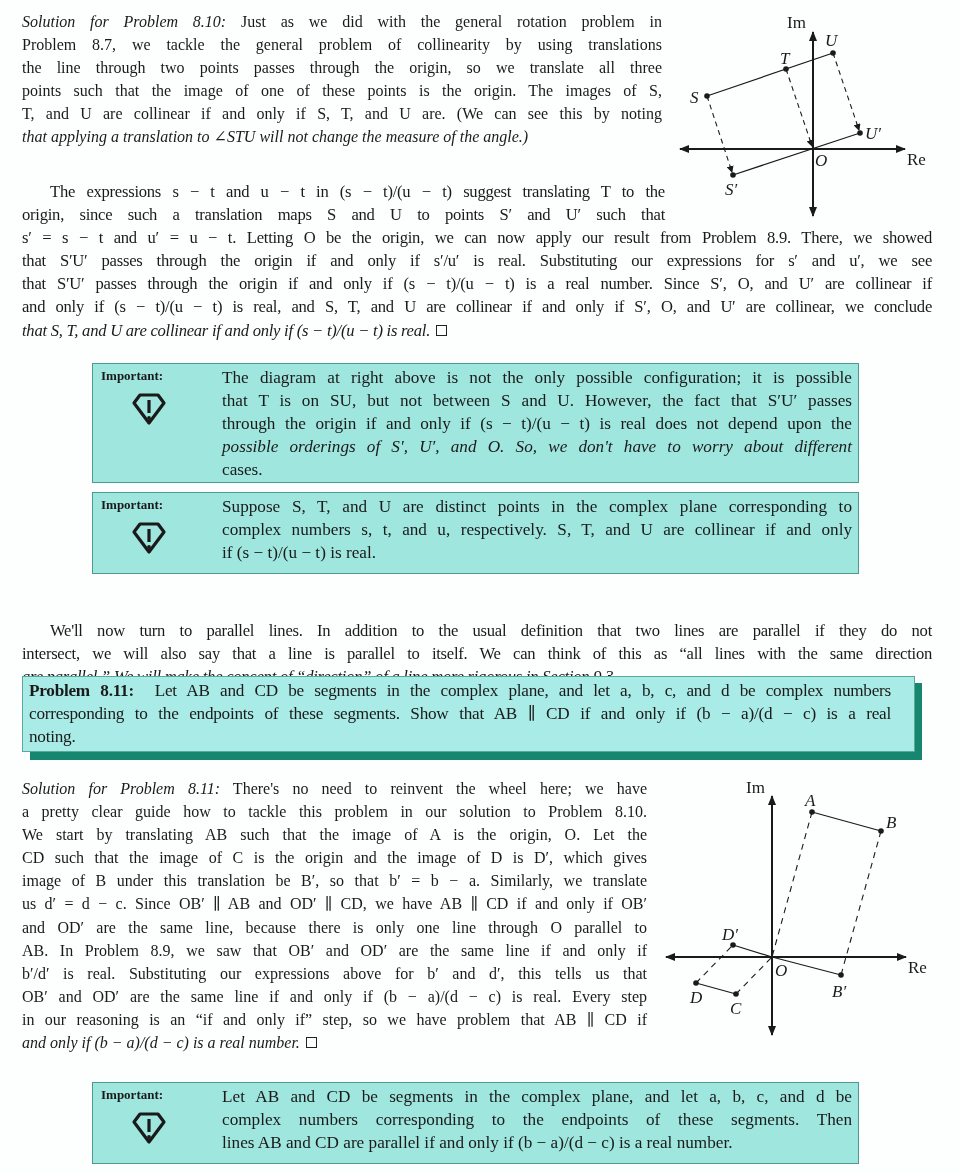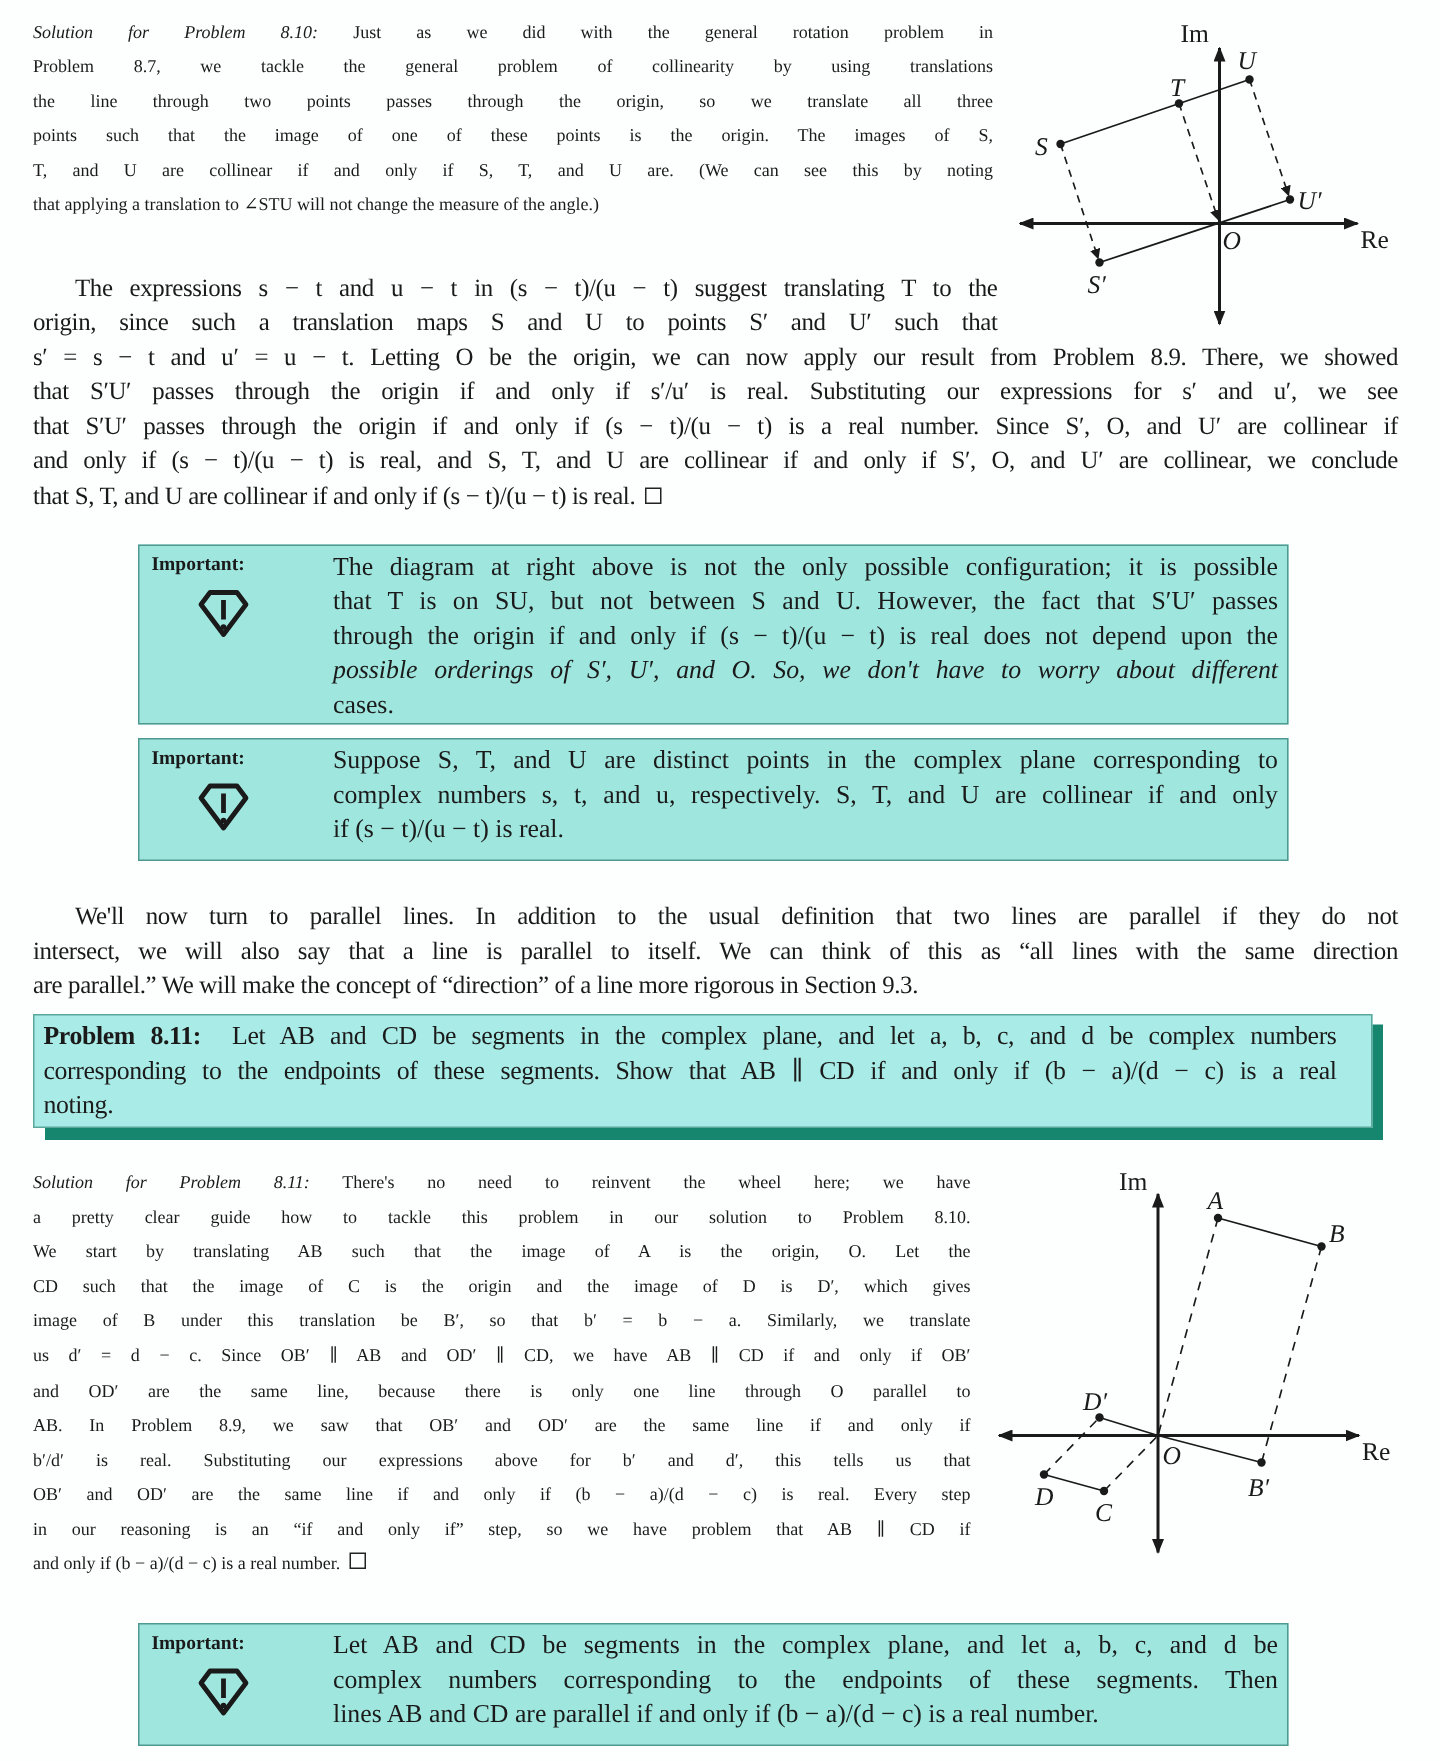--- a/index.html
+++ b/index.html
@@ -4,25 +4,25 @@
 <style>
   html, body { margin: 0; padding: 0; }
   body {
     width: 960px; height: 1174px; position: relative; overflow: hidden;
     background: #fdfefe;
     font-family: "Liberation Serif", "DejaVu Serif", serif;
     color: #1a1a1a;
   }
   .abs { position: absolute; }
   .para {
-    position: absolute; font-size: 12px; line-height: 23.1px;
+    position: absolute; font-size: 16px; line-height: 23.1px;
     text-align: justify; margin: 0;
   }
   .para .ln { display: block; text-align: justify; text-align-last: justify; white-space: nowrap; }
-  .para .ln.last { text-align-last: left; }
+  .para .ln.last { text-align-last: left; font-style: italic; }
   .cond { font-size: 16.6px; letter-spacing: -0.25px; }
   i, .it { font-style: italic; }
   .qed {
     display: inline-block; width: 9px; height: 9px; border: 1px solid #222;
     margin-left: 6px; vertical-align: 0px;
   }
   .imp-box {
     position: absolute; left: 92px; width: 767px;
     background: #9fe6de; border: 1.5px solid #4f9a90;
     box-sizing: border-box;
@@ -129,21 +129,21 @@
     <line x1="18" y1="8" x2="18" y2="21" stroke="#1a1a1a" stroke-width="3.2"></line>
     <circle cx="18" cy="26" r="1.9" fill="#1a1a1a"></circle>
   </svg>
   <div class="imp-text">
     <span class="ln">Suppose S, T, and U are distinct points in the complex plane corresponding to</span>
     <span class="ln">complex numbers s, t, and u, respectively. S, T, and U are collinear if and only</span>
     <span class="ln last">if (s − t)/(u − t) is real.</span>
   </div>
 </div>
 
-<div class="para cond" style="left:22px; top:599px; width:910px;">
+<div class="para cond" style="left:22px; top:619px; width:910px;">
   <span class="ln" style="padding-left:28px; width:882px;">We'll now turn to parallel lines. In addition to the usual definition that two lines are parallel if they do not</span>
   <span class="ln">intersect, we will also say that a line is parallel to itself. We can think of this as “all lines with the same direction</span>
   <span class="ln last">are parallel.” We will make the concept of “direction” of a line more rigorous in Section 9.3.</span>
 </div>
 
 <div class="prob-shadow" style="background: rgb(23, 134, 111);"></div>
 <div class="prob-box" style="background: rgb(169, 235, 230);">
   <div class="prob-text cond">
     <span class="ln"><b>Problem 8.11:</b>&nbsp; <span>Let AB and CD be segments in the complex plane, and let a, b, c, and d be complex numbers</span></span>
     <span class="ln">corresponding to the endpoints of these segments. Show that AB ∥ CD if and only if (b − a)/(d − c) is a real</span>

